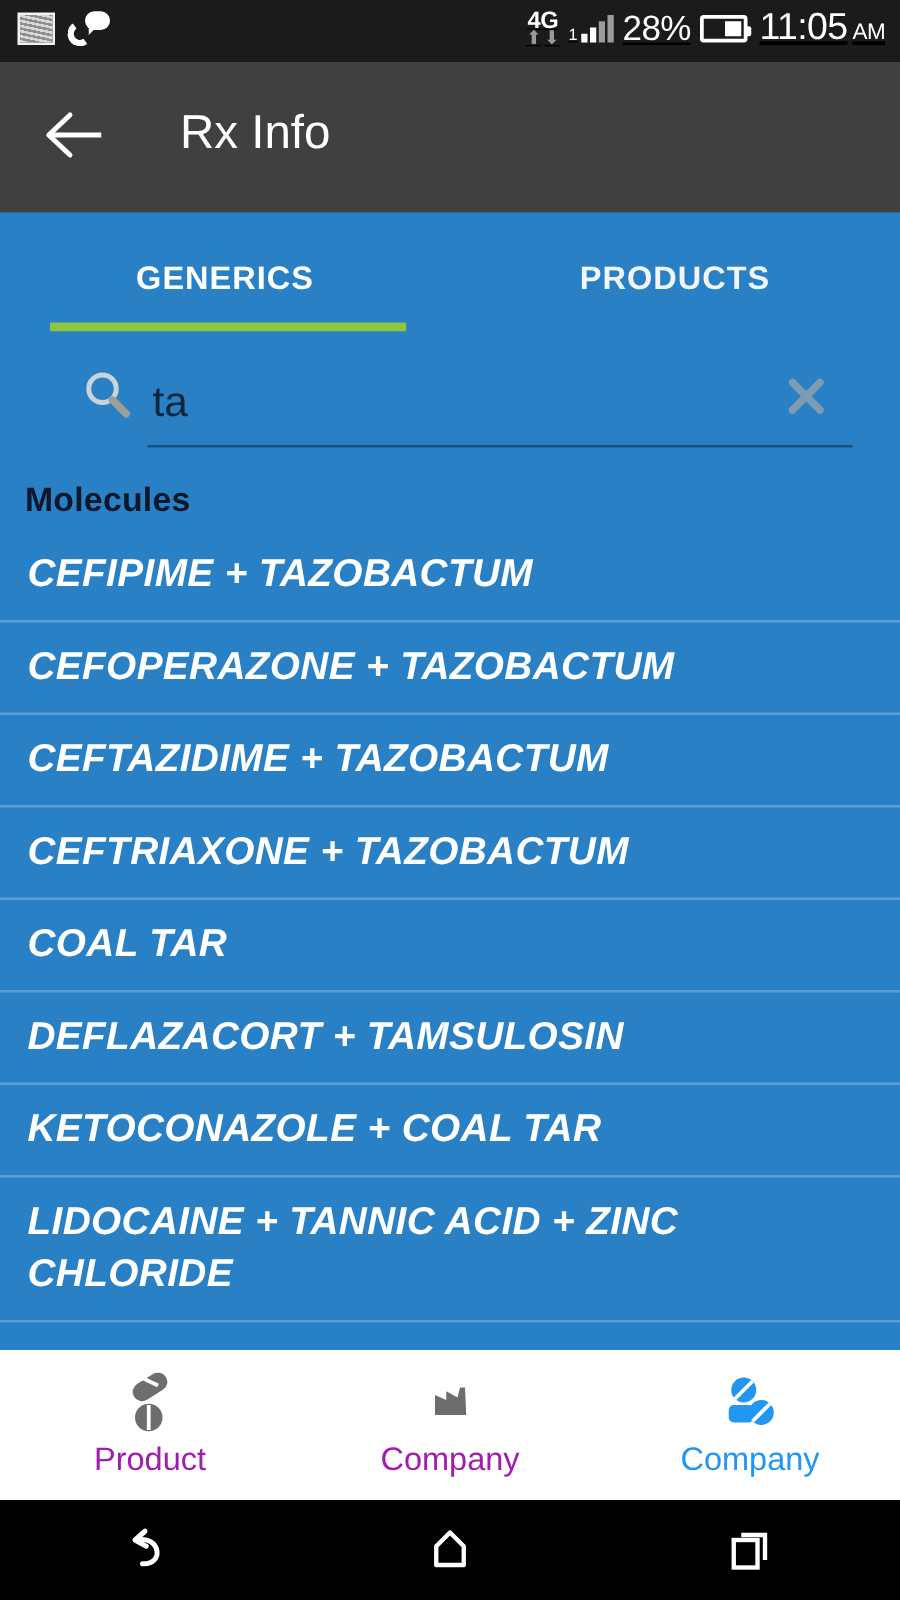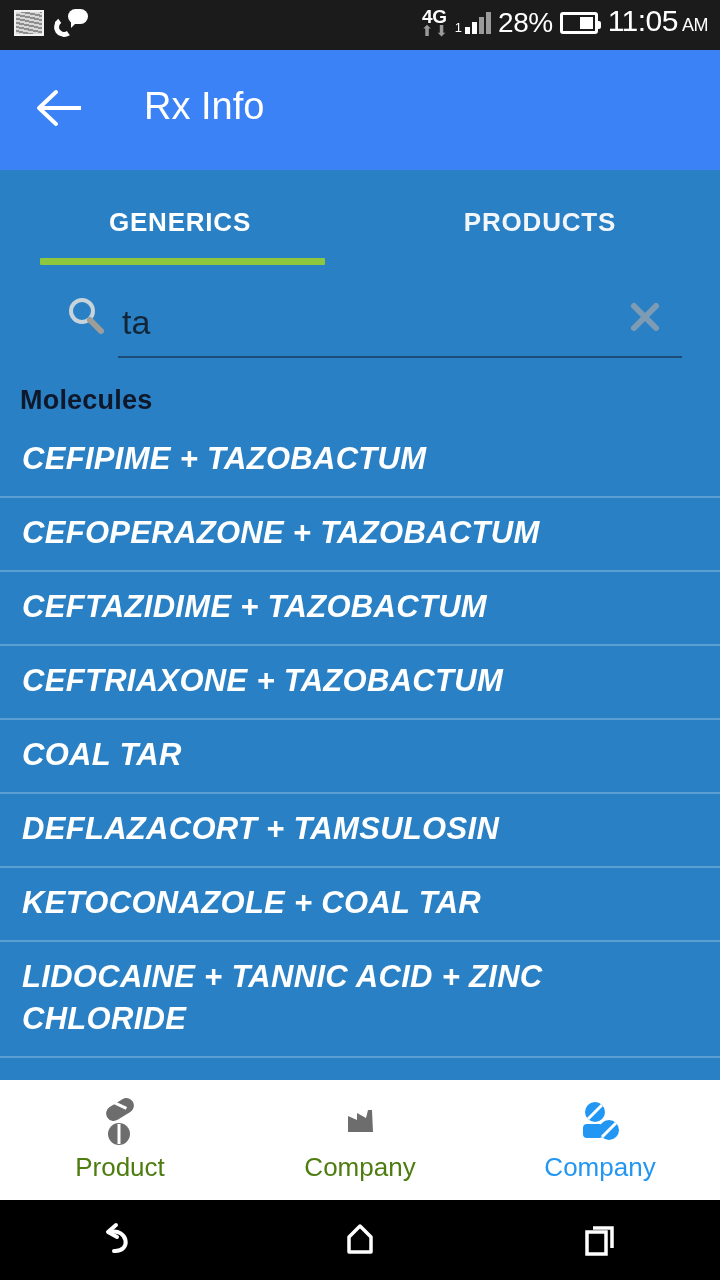--- a/index.html
+++ b/index.html
@@ -26,20 +26,21 @@
   .statusbar {
     position: absolute;
     top: 0; left: 0;
     width: 720px;
     height: 50px;
     background: #1b1b1b;
     display: flex;
     align-items: center;
     box-sizing: border-box;
     padding: 0 12px 4px 14px;
+    text-decoration: underline;
   }
   .status-left {
     display: flex;
     align-items: center;
     gap: 10px;
   }
   .status-right {
     margin-left: auto;
     display: flex;
     align-items: center;
@@ -148,21 +149,21 @@
     letter-spacing: -0.5px;
     margin-left: 3px;
   }
   .clock .ampm { font-size: 18px; margin-left: 4px; }
 
   
   .appbar {
     position: absolute;
     top: 50px; left: 0;
     width: 720px; height: 120px;
-    background: #3b82f6;
+    background: #404040;
   }
   .back-arrow {
     position: absolute;
     left: 36px; top: 36px;
     width: 48px; height: 44px;
     cursor: pointer;
   }
   .back-arrow svg { display: block; }
   .app-title {
     position: absolute;
@@ -282,21 +283,21 @@
     flex: 1;
     display: flex;
     flex-direction: column;
     align-items: center;
     justify-content: center;
     gap: 6px;
     cursor: pointer;
   }
   .navitem .nav-label {
     font-size: 26px;
-    color: #4d7c0f;
+    color: #a21caf;
   }
   .navitem.active .nav-label { color: #2196f3; }
   .nav-ico { width: 54px; height: 48px; }
 
   
   .sysnav {
     position: absolute;
     left: 0; bottom: 0;
     width: 720px; height: 80px;
     background: #000000;

